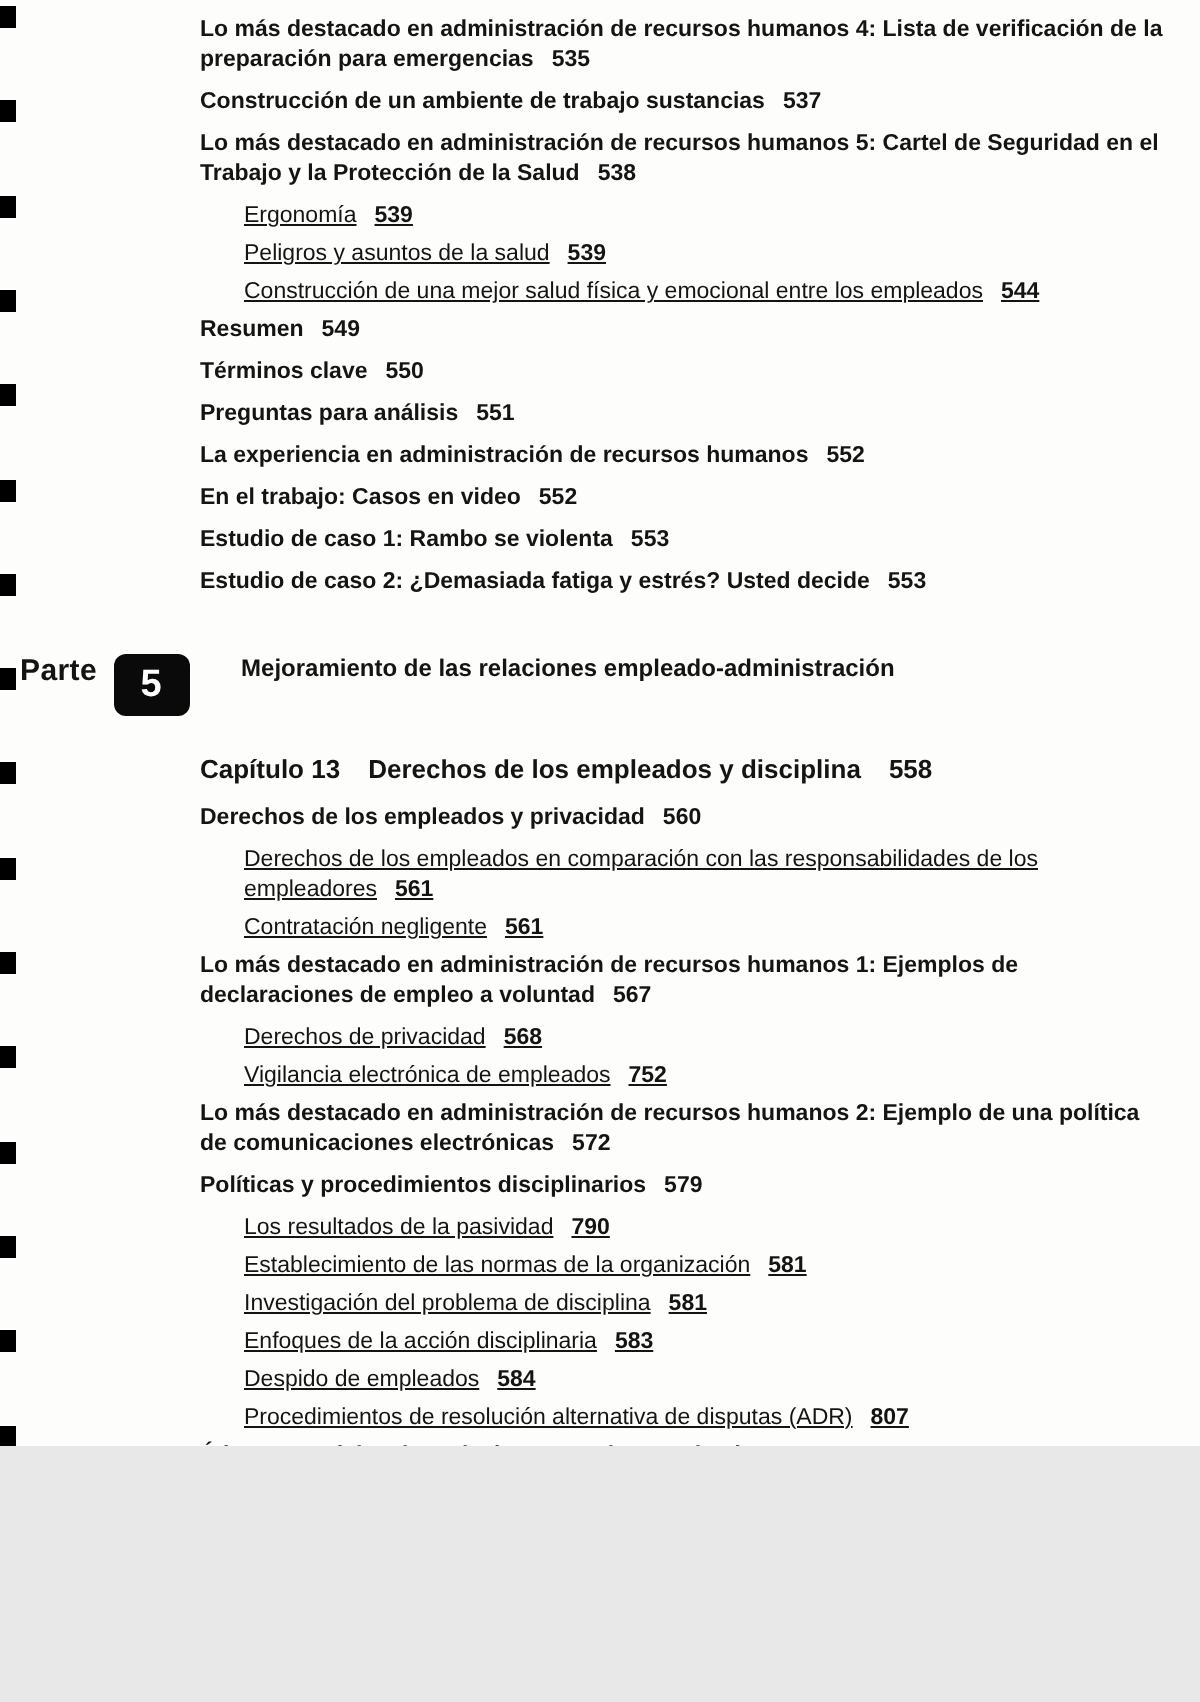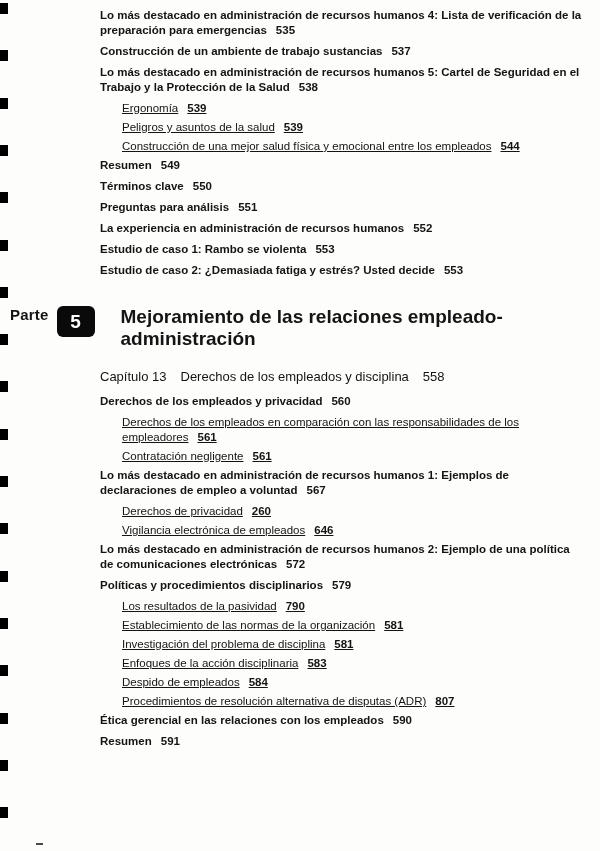--- a/index.html
+++ b/index.html
@@ -1,19 +1,19 @@
 <!DOCTYPE html>
 <html><head>
 <meta charset="utf-8">
 <style>
   html, body { margin: 0; padding: 0; background: #e8e8e8; }
   .page {
     position: relative;
     width: 600px;
-    height: 851px;
+    height: 723px;
     margin: 0 auto;
     background: #fdfdfb;
     overflow: hidden;
     font-family: "Liberation Sans", sans-serif;
     color: #141414;
   }
   .content {
     position: relative;
     padding: 8px 18px 0 100px;
   }
@@ -58,30 +58,30 @@
     border-radius: 6px;
     display: flex;
     align-items: center;
     justify-content: center;
     color: #ffffff;
     font-size: 19px;
     font-weight: bold;
     flex: 0 0 auto;
   }
   .part-title {
-    font-size: 19px;
+    font-size: 12px;
     font-weight: bold;
     margin-left: 26px;
   }
   
   .chapter-line {
     margin-top: 19px;
     margin-bottom: 9px;
     font-size: 13px;
-    font-weight: normal;
+    font-weight: bold;
     line-height: 16px;
   }
   .ch-label { margin-right: 14px; }
   .ch-title { }
   .ch-page { margin-left: 14px; }
   
   .edge-mark {
     position: absolute;
     left: 0;
     width: 8px;
@@ -129,20 +129,21 @@
         <div class="toc-item lvl1"><span class="entry-text">Lo más destacado en administración de recursos humanos 4: Lista de verificación de la preparación para emergencias</span><span class="entry-page">535</span></div>
         <div class="toc-item lvl1"><span class="entry-text">Construcción de un ambiente de trabajo sustancias</span><span class="entry-page">537</span></div>
         <div class="toc-item lvl1"><span class="entry-text">Lo más destacado en administración de recursos humanos 5: Cartel de Seguridad en el Trabajo y la Protección de la Salud</span><span class="entry-page">538</span></div>
         <div class="toc-item lvl2"><span class="entry-text">Ergonomía</span><span class="entry-page">539</span></div>
         <div class="toc-item lvl2"><span class="entry-text">Peligros y asuntos de la salud</span><span class="entry-page">539</span></div>
         <div class="toc-item lvl2"><span class="entry-text">Construcción de una mejor salud física y emocional entre los empleados</span><span class="entry-page">544</span></div>
         <div class="toc-item lvl1"><span class="entry-text">Resumen</span><span class="entry-page">549</span></div>
         <div class="toc-item lvl1"><span class="entry-text">Términos clave</span><span class="entry-page">550</span></div>
         <div class="toc-item lvl1"><span class="entry-text">Preguntas para análisis</span><span class="entry-page">551</span></div>
         <div class="toc-item lvl1"><span class="entry-text">La experiencia en administración de recursos humanos</span><span class="entry-page">552</span></div>
+        <div class="toc-item lvl1"><span class="entry-text">En el trabajo: Casos en video</span><span class="entry-page">552</span></div>
         <div class="toc-item lvl1"><span class="entry-text">Estudio de caso 1: Rambo se violenta</span><span class="entry-page">553</span></div>
         <div class="toc-item lvl1"><span class="entry-text">Estudio de caso 2: ¿Demasiada fatiga y estrés? Usted decide</span><span class="entry-page">553</span></div>
       </div>
 
     <div class="part-header">
       <span class="part-label">Parte</span>
       <span class="part-number-box">
         <span>5</span>
       </span>
       <span class="part-title">Mejoramiento de las relaciones empleado-administración</span>
@@ -150,22 +151,22 @@
 
     <div class="chapter-line">
       <span class="ch-label">Capítulo 13</span><span class="ch-title">Derechos de los empleados y disciplina</span><span class="ch-page">558</span>
     </div>
 
     <div id="toc-bottom" class="toc-list">
         <div class="toc-item lvl1"><span class="entry-text">Derechos de los empleados y privacidad</span><span class="entry-page">560</span></div>
         <div class="toc-item lvl2"><span class="entry-text">Derechos de los empleados en comparación con las responsabilidades de los empleadores</span><span class="entry-page">561</span></div>
         <div class="toc-item lvl2"><span class="entry-text">Contratación negligente</span><span class="entry-page">561</span></div>
         <div class="toc-item lvl1"><span class="entry-text">Lo más destacado en administración de recursos humanos 1: Ejemplos de declaraciones de empleo a voluntad</span><span class="entry-page">567</span></div>
-        <div class="toc-item lvl2"><span class="entry-text">Derechos de privacidad</span><span class="entry-page">260</span></div>
-        <div class="toc-item lvl2"><span class="entry-text">Vigilancia electrónica de empleados</span><span class="entry-page">646</span></div>
+        <div class="toc-item lvl2"><span class="entry-text">Derechos de privacidad</span><span class="entry-page">568</span></div>
+        <div class="toc-item lvl2"><span class="entry-text">Vigilancia electrónica de empleados</span><span class="entry-page">752</span></div>
         <div class="toc-item lvl1"><span class="entry-text">Lo más destacado en administración de recursos humanos 2: Ejemplo de una política de comunicaciones electrónicas</span><span class="entry-page">572</span></div>
         <div class="toc-item lvl1"><span class="entry-text">Políticas y procedimientos disciplinarios</span><span class="entry-page">579</span></div>
         <div class="toc-item lvl2"><span class="entry-text">Los resultados de la pasividad</span><span class="entry-page">790</span></div>
         <div class="toc-item lvl2"><span class="entry-text">Establecimiento de las normas de la organización</span><span class="entry-page">581</span></div>
         <div class="toc-item lvl2"><span class="entry-text">Investigación del problema de disciplina</span><span class="entry-page">581</span></div>
         <div class="toc-item lvl2"><span class="entry-text">Enfoques de la acción disciplinaria</span><span class="entry-page">583</span></div>
         <div class="toc-item lvl2"><span class="entry-text">Despido de empleados</span><span class="entry-page">584</span></div>
         <div class="toc-item lvl2"><span class="entry-text">Procedimientos de resolución alternativa de disputas (ADR)</span><span class="entry-page">807</span></div>
         <div class="toc-item lvl1"><span class="entry-text">Ética gerencial en las relaciones con los empleados</span><span class="entry-page">590</span></div>
         <div class="toc-item lvl1"><span class="entry-text">Resumen</span><span class="entry-page">591</span></div>

